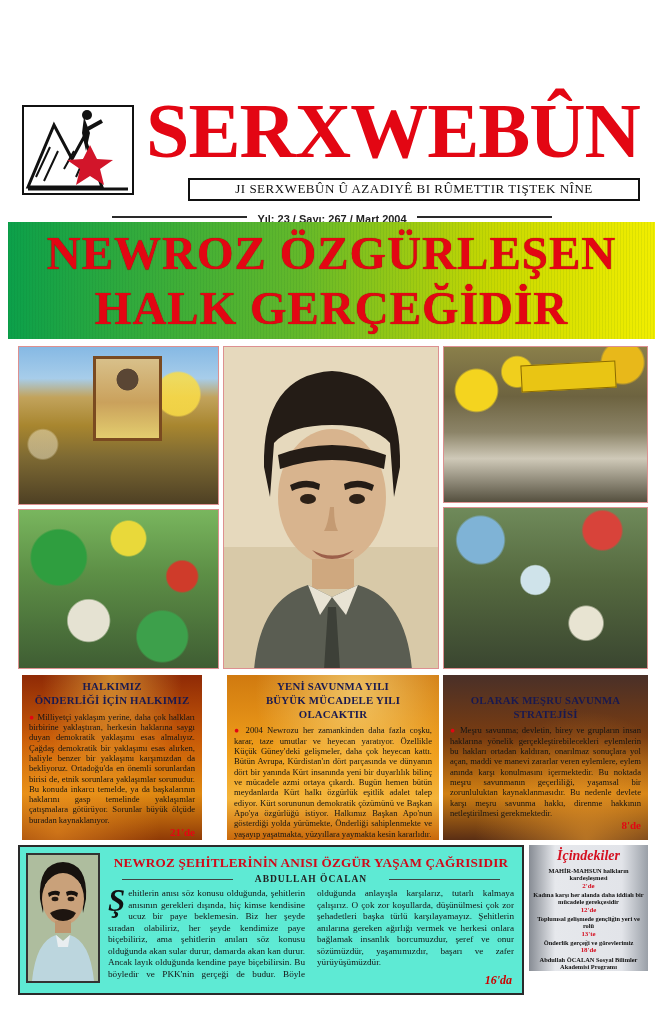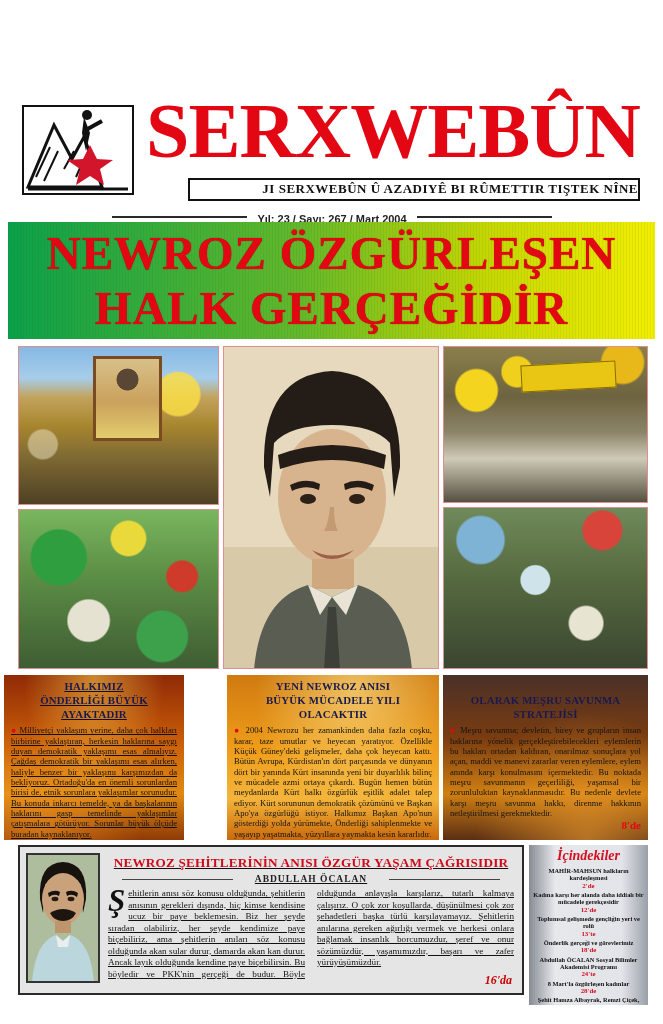--- a/index.html
+++ b/index.html
@@ -6,21 +6,21 @@
   .page{position:relative;width:663px;height:1024px;background:#fff;overflow:hidden;
         font-family:"Liberation Serif",serif;color:#111;margin-top:17px;}
 
   
   .logo{position:absolute;left:22px;top:88px;width:112px;height:90px;border:2px solid #111;
         box-sizing:border-box;background:#fff;}
   .mast-title{position:absolute;left:136px;top:66px;width:514px;height:96px;
         font-size:78px;font-weight:bold;color:#e30613;text-align:center;
         letter-spacing:-1px;line-height:96px;white-space:nowrap;}
   .motto{position:absolute;left:188px;top:161px;width:452px;height:23px;border:2px solid #111;
-        box-sizing:border-box;background:#fff;text-align:right;font-weight:bold;
+        box-sizing:border-box;background:#fff;text-align:center;font-weight:normal;
         font-size:13px;line-height:18px;letter-spacing:.5px;}
   .dateline{position:absolute;left:112px;top:196px;width:440px;display:flex;align-items:center;gap:10px;}
   .dateline .rule{flex:1;height:4px;border-top:2px solid #2a2a2a;border-bottom:1px solid #2a2a2a;}
   .dateline .txt{font-family:"Liberation Sans",sans-serif;font-weight:bold;font-size:11px;
         color:#222;white-space:nowrap;}
 
   
   .banner{position:absolute;left:8px;top:205px;width:647px;height:117px;
         background-image:repeating-linear-gradient(90deg,rgba(0,80,30,.07) 0 1px,rgba(255,255,255,0) 1px 3px),
                          linear-gradient(90deg,#0ca04a 0%,#63b82a 45%,#c8d800 75%,#f2ee00 100%);
@@ -55,54 +55,54 @@
      border:1px solid #8a6a00;transform:rotate(-3deg);}
   .ph-br{left:443px;top:490px;width:205px;height:162px;
      background:radial-gradient(circle at 18% 20%,#7fb3d6 0 11%,rgba(0,0,0,0) 12%),
        radial-gradient(circle at 78% 14%,#d8433a 0 9%,rgba(0,0,0,0) 10%),
        radial-gradient(circle at 45% 45%,#cfe3ea 0 10%,rgba(0,0,0,0) 11%),
        radial-gradient(circle at 70% 72%,#e8e4d2 0 9%,rgba(0,0,0,0) 10%),
        linear-gradient(180deg,#6f8a5a 0%,#55693f 45%,#3a4630 100%);}
 
   
   .art{position:absolute;top:658px;height:165px;box-sizing:border-box;padding:5px 7px;overflow:hidden;}
-  .art-1{left:4px;width:180px;
+  .art-1{left:22px;width:180px;
      background:radial-gradient(ellipse at 50% 0%,rgba(255,210,80,.55),rgba(0,0,0,0) 55%),
        radial-gradient(ellipse at 20% 95%,rgba(255,160,40,.5),rgba(0,0,0,0) 50%),
-       linear-gradient(180deg,#8f2a06 0%,#c95c08 40%,#e08a12 72%,#8f3a06 100%);text-decoration:underline;}
+       linear-gradient(180deg,#8f2a06 0%,#c95c08 40%,#e08a12 72%,#8f3a06 100%);}
   .art-2{left:227px;width:212px;
      background:radial-gradient(ellipse at 60% 10%,rgba(255,235,150,.6),rgba(0,0,0,0) 55%),
        linear-gradient(180deg,#d07a10 0%,#ef9d1a 45%,#f4b43a 75%,#c9690c 100%);}
   .art-3{left:443px;width:205px;
      background:radial-gradient(ellipse at 70% 100%,rgba(255,170,50,.55),rgba(0,0,0,0) 55%),
        linear-gradient(180deg,#4a3028 0%,#7a3c10 38%,#d07f12 72%,#5a2e14 100%);}
   .art h3{margin:0 0 4px;text-align:center;font-size:10.8px;line-height:1.28;color:#191950;
      letter-spacing:.2px;}
   .art .body{font-size:8.6px;line-height:1.2;text-align:justify;color:#141414;}
   .bullet{color:#e30613;font-size:8.5px;}
   .pref{text-align:right;color:#e30613;font-weight:bold;font-size:11px;margin-top:1px;}
 
   
-  .feature{position:absolute;left:18px;top:828px;width:506px;height:150px;background:#e5e5e5;
-     border:2px solid #2a2a2a;box-sizing:border-box;padding:6px 8px 4px 6px;display:flex;gap:8px;text-decoration:underline;}
+  .feature{position:absolute;left:18px;top:828px;width:506px;height:150px;background:#5eead4;
+     border:2px solid #2a2a2a;box-sizing:border-box;padding:6px 8px 4px 6px;display:flex;gap:8px;}
   .fphoto{width:74px;height:130px;border:2px solid #333;box-sizing:border-box;flex:none;
      background:linear-gradient(180deg,#9aa98a,#c2cdb4);overflow:hidden;}
   .fcontent{flex:1;min-width:0;}
   .ftitle{color:#d00a1a;font-weight:bold;font-size:13.2px;text-align:center;margin:2px 0 3px;
      letter-spacing:.2px;}
   .fbyrow{display:flex;align-items:center;gap:22px;margin:0 14px 4px;}
   .fbyrow .line{flex:1;height:0;border-top:1px solid #444;}
   .fby{font-size:9.5px;font-weight:bold;letter-spacing:1px;color:#222;white-space:nowrap;}
   .fbody{column-count:2;column-gap:12px;font-size:9.2px;line-height:1.25;text-align:justify;color:#151515;}
   .dropcap{float:left;font-size:31px;line-height:26px;font-weight:bold;font-style:italic;
      padding-right:3px;color:#111;}
   .fref{position:absolute;right:10px;bottom:5px;color:#c00;font-weight:bold;font-style:italic;font-size:12px;}
 
   
-  .toc{position:absolute;left:529px;top:828px;width:119px;height:160px;box-sizing:border-box;
+  .toc{position:absolute;left:529px;top:828px;width:119px;height:126px;box-sizing:border-box;
      background:linear-gradient(90deg,#878c94 0%,#e6e8ec 22%,#e2e4e9 78%,#9aa0a8 100%);
      padding:3px 3px;text-align:center;overflow:hidden;}
   .toc-title{color:#d40f20;font-weight:bold;font-style:italic;font-size:14px;margin-bottom:3px;}
   .toc-item .lbl{font-size:6.4px;font-weight:bold;line-height:1.15;color:#111;}
   .toc-item .pg{font-size:6.9px;font-weight:bold;color:#d40f20;line-height:1.2;margin-bottom:1px;}
 </style>
 </head>
 <body>
 
 <div class="page">
@@ -156,32 +156,32 @@
     </svg>
   </div>
   <div class="photo ph-tr">
     <div class="bannerette"></div>
   </div>
   <div class="photo ph-br"></div>
 
   <div class="art art-1">
     <h3>
       <span>HALKIMIZ</span><br>
-      <span>ÖNDERLİĞİ BÜYÜK AYAKTADIR</span>
+      <span>ÖNDERLİĞİ İÇİN HALKIMIZ</span>
     </h3>
     <div class="body">
       <span class="bullet">●</span>
       <span>Milliyetçi yaklaşım yerine, daha çok halkları birbirine yaklaştıran, herkesin haklarına saygı duyan demokratik yaklaşımı esas almalıyız. Çağdaş demokratik bir yaklaşımı esas alırken, haliyle benzer bir yaklaşımı karşımızdan da bekliyoruz. Ortadoğu'da en önemli sorunlardan birisi de, etnik sorunlara yaklaşımlar sorunudur. Bu konuda inkarcı temelde, ya da başkalarının haklarını gasp temelinde yaklaşımlar çatışmalara götürüyor. Sorunlar büyük ölçüde buradan kaynaklanıyor.</span>
     </div>
     <div class="pref">21'de</div>
   </div>
 
   <div class="art art-2">
     <h3>
-      <span>YENİ NEWROZ ANISI</span><br>
+      <span>YENİ SAVUNMA YILI</span><br>
       <span>BÜYÜK MÜCADELE YILI OLACAKTIR</span>
     </h3>
     <div class="body">
       <span class="bullet">●</span>
       <span>2004 Newrozu her zamankinden daha fazla coşku, karar, taze umutlar ve heyecan yaratıyor. Özellikle Küçük Güney'deki gelişmeler, daha çok heyecan kattı. Bütün Avrupa, Kürdistan'ın dört parçasında ve dünyanın dört bir yanında Kürt insanında yeni bir duyarlılık bilinç ve mücadele azmi ortaya çıkardı. Bugün hemen bütün meydanlarda Kürt halkı özgürlük eşitlik adalet talep ediyor. Kürt sorununun demokratik çözümünü ve Başkan Apo'ya özgürlüğü istiyor. Halkımız Başkan Apo'nun gösterdiği yolda yürümekte, Önderliği sahiplenmekte ve yaşayıp yaşatmakta, yüzyıllara yaymakta kesin kararlıdır.</span>
     </div>
     <div class="pref">4'te</div>
   </div>
 
   <div class="art art-3">

